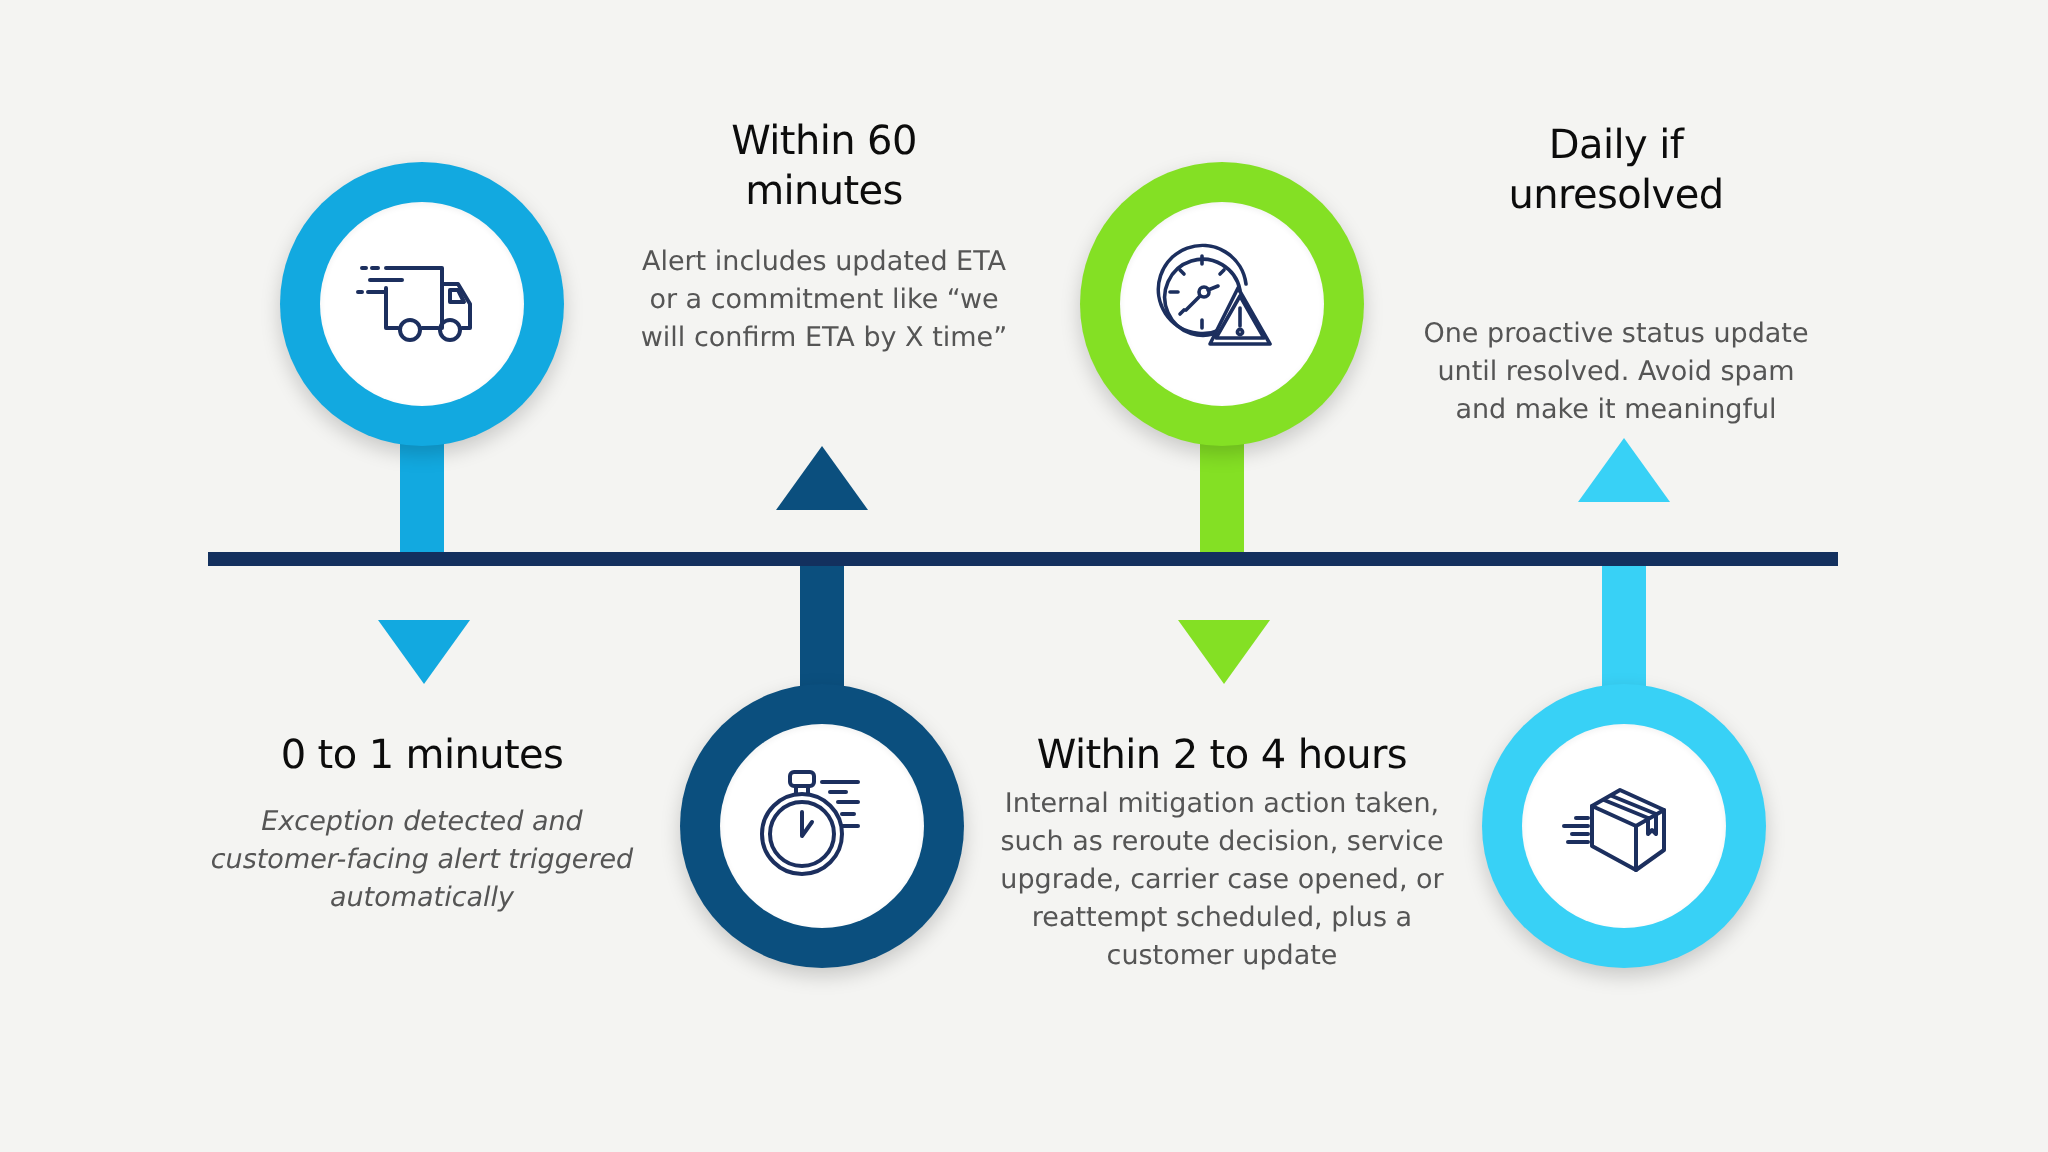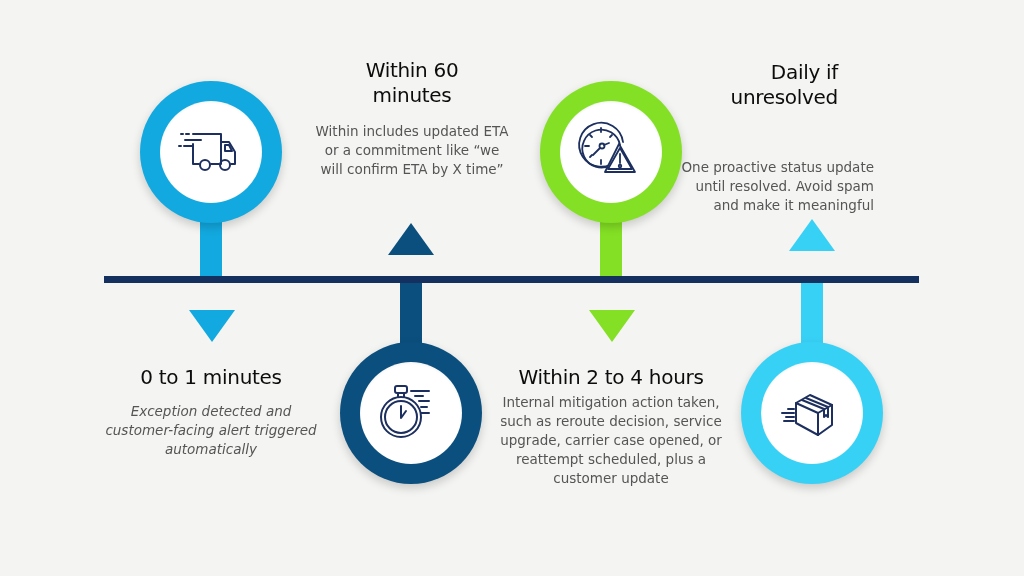--- a/index.html
+++ b/index.html
@@ -85,21 +85,21 @@
       <path d="M44 23 H52"></path>
       <path d="M48 28 H58"></path>
       <path d="M50 34 H56"></path>
       <path d="M50 40 H58"></path>
     </svg>
   </div>
 </div>
 <div class="tri up" style="left:388px; top:223px; border-bottom-color:#0b4f7e;"></div>
 <div class="text-block" style="left:302px; top:58px;">
   <div class="heading" style="padding:0 40px;">Within 60 minutes</div>
-  <div class="desc" style="padding:0 12px;">Within includes updated ETA or a commitment like “we will confirm ETA by X time”</div>
+  <div class="desc" style="padding:0 12px;">Alert includes updated ETA or a commitment like “we will confirm ETA by X time”</div>
 </div>
 
 <div class="stem" style="left:600px; top:200px; height:80px; background:#84e024;"></div>
 <div class="node" style="left:540px; top:81px; background:#84e024;">
   <div class="node-inner">
     <svg viewBox="0 0 80 80" fill="none" stroke="#1c2f5e" stroke-width="1.8" stroke-linecap="round" stroke-linejoin="round">
       <path d="M46 48 A22 22 0 1 1 52 30"></path>
       <path d="M40 53 A19 19 0 1 1 49 33"></path>
       <path d="M30 16 V20 M14 34 H18 M30 48 V52 M19 23 L21 25 M19 45 L21 43 M41 23 L39 25"></path>
       <circle cx="31" cy="34" r="2.5"></circle>
@@ -129,16 +129,16 @@
       <path d="M34 25 L56 34"></path>
       <path d="M52 36 V44 L54 42 L56 44 V34"></path>
       <path d="M10 40 H22"></path>
       <path d="M14 44 H22"></path>
       <path d="M12 48 H22"></path>
       <path d="M16 36 H22"></path>
     </svg>
   </div>
 </div>
 <div class="tri up" style="left:789px; top:219px; border-bottom-color:#38d1f6;"></div>
-<div class="text-block" style="left:666px; top:60px;text-align:right;">
+<div class="text-block" style="left:698px; top:60px;">
   <div class="heading" style="padding:0 48px;">Daily if unresolved</div>
   <div class="desc" style="padding:0 12px;margin-top:48px;">One proactive status update until resolved. Avoid spam and make it meaningful</div>
 </div>
 
 </body></html>

